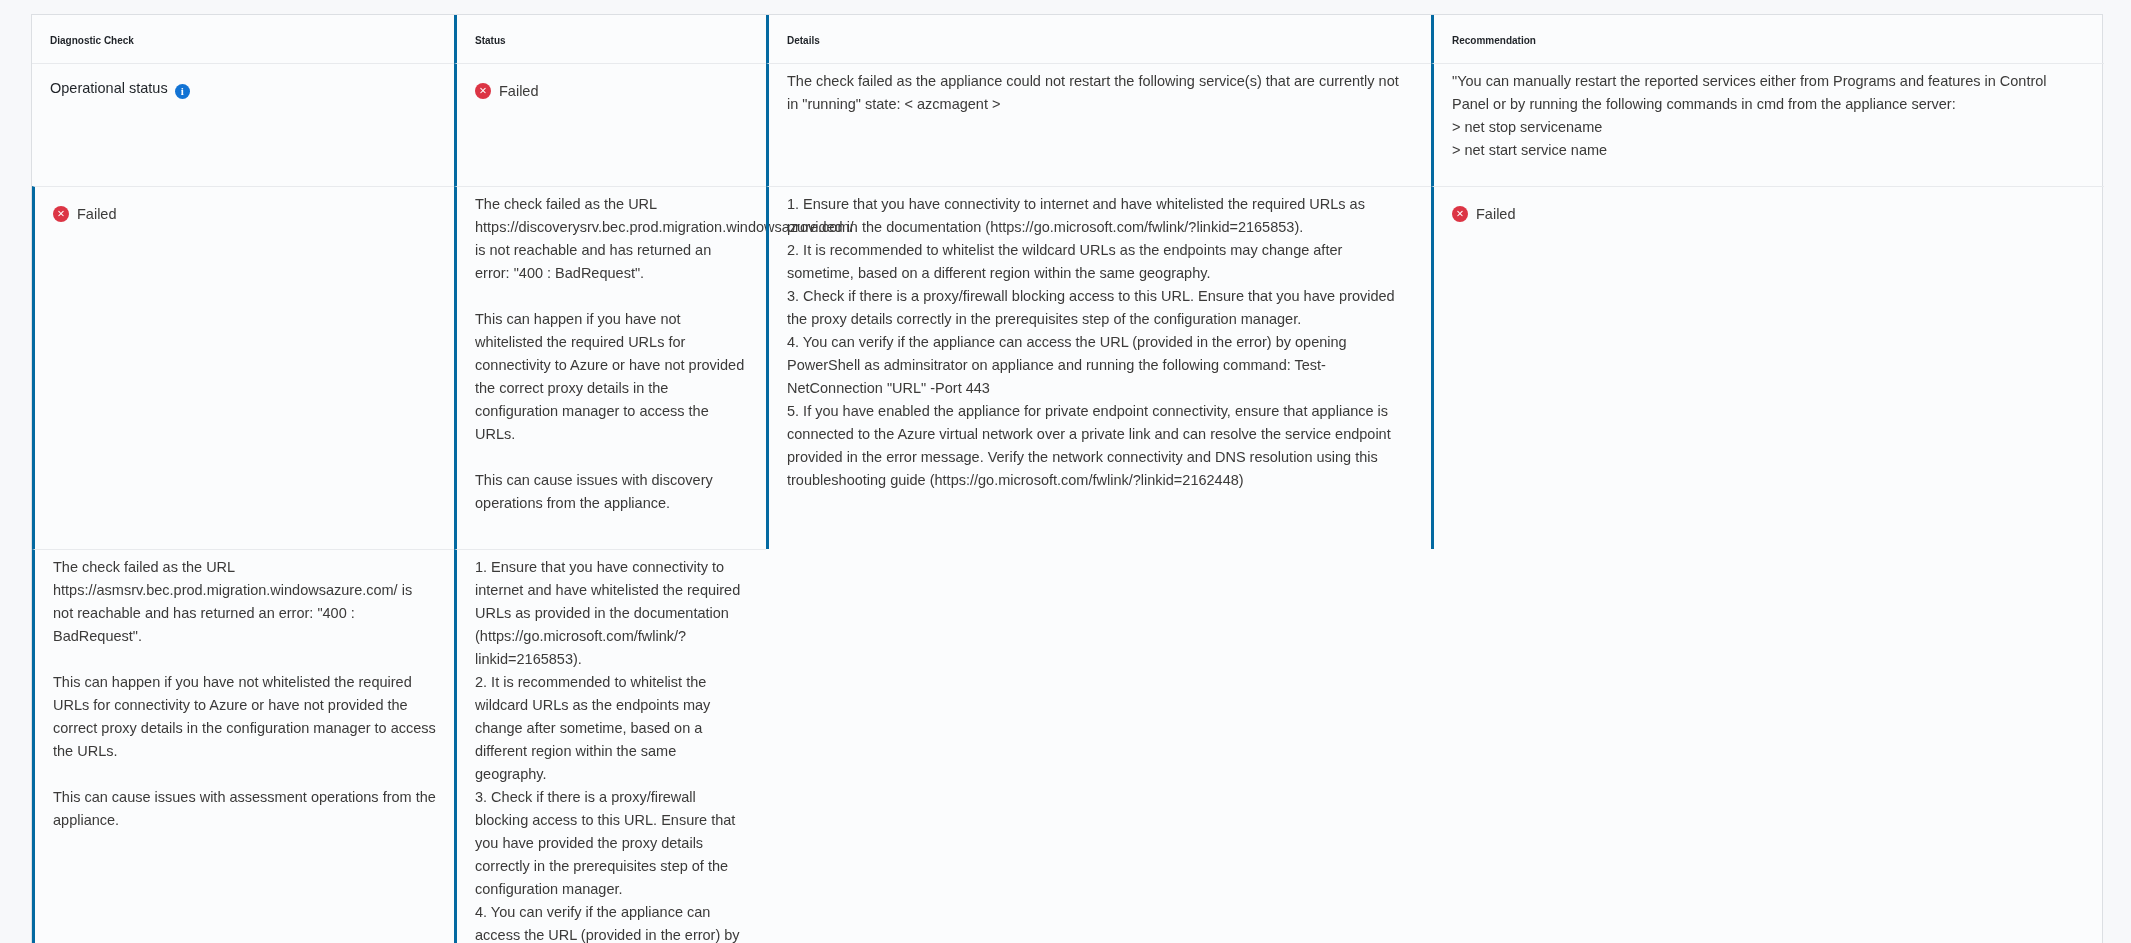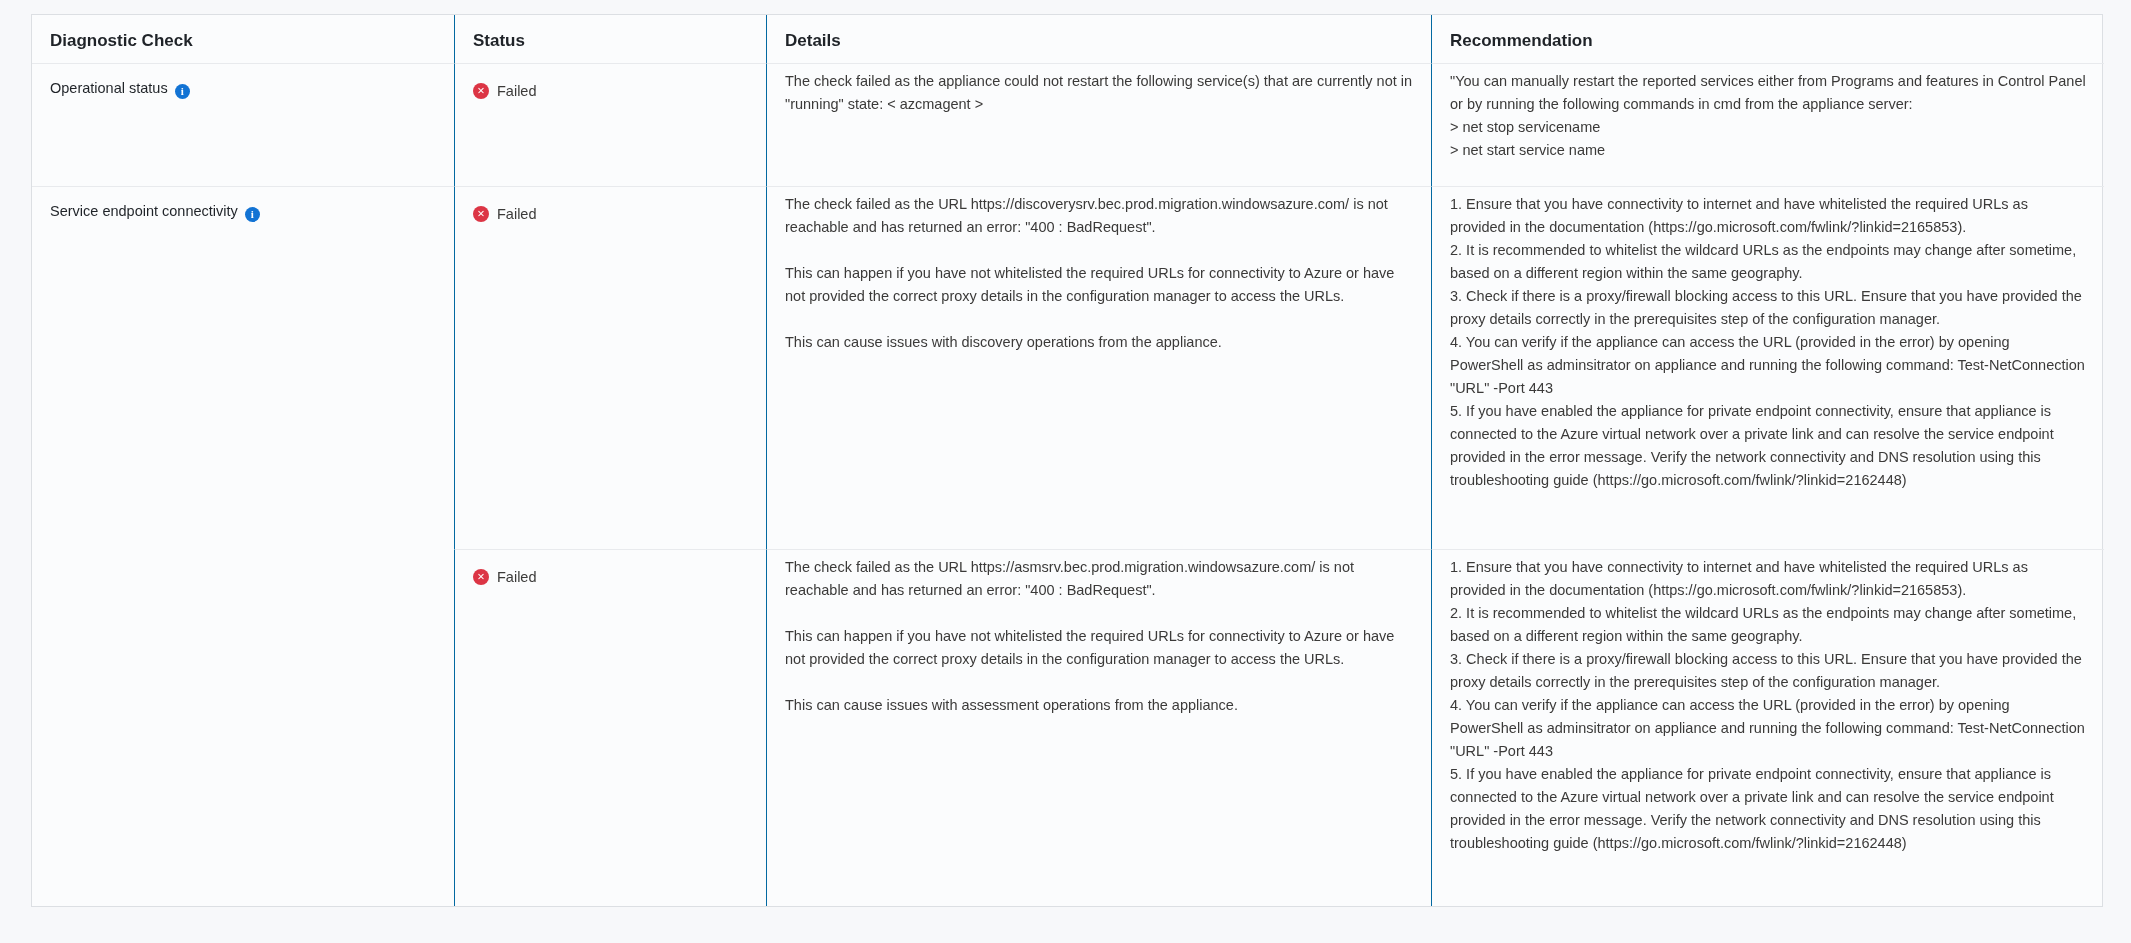--- a/index.html
+++ b/index.html
@@ -17,26 +17,26 @@
     display: grid;
     grid-template-columns: 422px 312px 665px 673px;
     grid-template-rows: 48px minmax(123px, auto) minmax(363px, auto) minmax(357px, auto);
     background: #fbfcfd;
     border: 1px solid #dcdfe3;
     color: #3b3a39;
     font-size: 14.5px;
     line-height: 23px;
   }
   .cell { padding: 13px 18px; }
-  .cell.vline { border-left: 1px solid #0369a1; }
+  .cell.vline { border-left: 3px solid #0369a1; }
   .cell.hline { border-top: 1px solid #e8eaed; }
   .header-cell {
     font-weight: 700;
     color: #1f2328;
-    font-size: 17px;
+    font-size: 10px;
     padding-top: 14px;
   }
   .check-cell { font-weight: 700; color: #1f2328; }
   .check-cell .check-label { font-weight: 400; }
   .row2-check { grid-row: 3 / 5; }
   .status-cell { padding-top: 14px; }
   .status-inner { display: inline-flex; align-items: center; gap: 8px; }
   .text-cell { white-space: pre-line; padding-top: 6px; }
   .icon-info {
     display: inline-block;
@@ -83,23 +83,20 @@
     <span class="status-inner">
       <span class="icon-failed">✕</span>
       <span>Failed</span>
     </span>
   </div>
   <div class="cell text-cell vline hline">The check failed as the appliance could not restart the following service(s) that are currently not in "running" state: &lt; azcmagent &gt;</div>
   <div class="cell text-cell vline hline">"You can manually restart the reported services either from Programs and features in Control Panel or by running the following commands in cmd from the appliance server:
 &gt; net stop servicename
 &gt; net start service name</div>
 
-  <div class="cell check-cell hline row2-check">
-    <span class="check-label">Service endpoint connectivity</span><span class="icon-info">i</span>
-  </div>
 
   <div class="cell status-cell vline hline">
     <span class="status-inner">
       <span class="icon-failed">✕</span>
       <span>Failed</span>
     </span>
   </div>
   <div class="cell text-cell vline hline">The check failed as the URL https://discoverysrv.bec.prod.migration.windowsazure.com/ is not reachable and has returned an error: "400 : BadRequest".
 
 This can happen if you have not whitelisted the required URLs for connectivity to Azure or have not provided the correct proxy details in the configuration manager to access the URLs.

